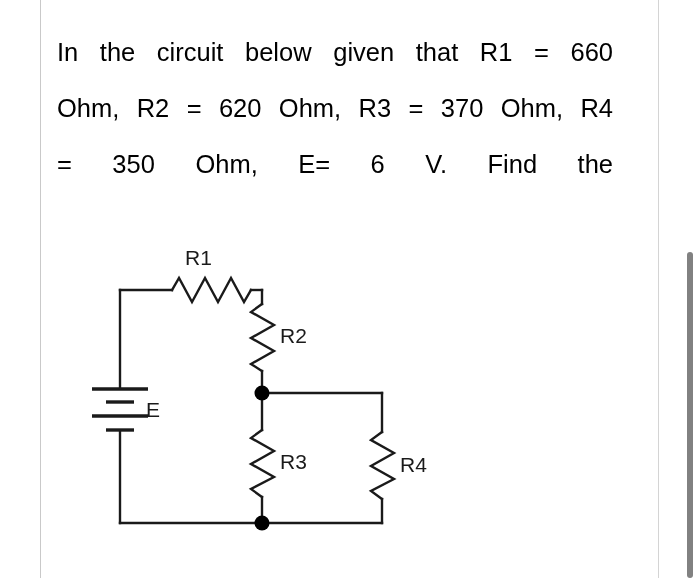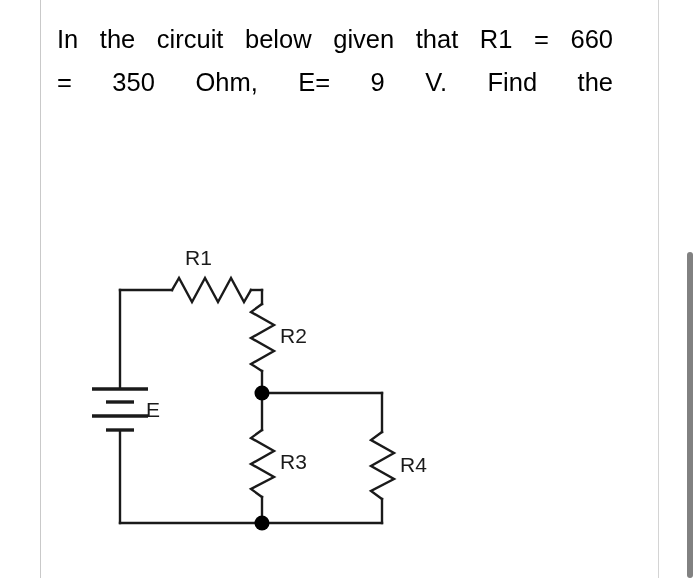--- a/index.html
+++ b/index.html
@@ -65,20 +65,21 @@
     text-align: justify;
     text-justify: inter-word;
     letter-spacing: 0px;
   }
   .question .ln {
     display: block;
   }
   .question .ln.just {
     text-align: justify;
     text-align-last: justify;
+    margin-top: 13px;
   }
   .question .ln.last {
     text-align: left;
     text-align-last: left;
   }
 
   
   .circuit {
     position: absolute;
     left: 80px;
@@ -95,21 +96,22 @@
 <body>
 
 <div id="page">
 
   <div class="rule-left"></div>
   <div class="rule-right"></div>
   <div class="scrollbar-thumb"></div>
 
   <div class="question">
     <span class="ln just">In the circuit below given that R1 = 660</span>
-    <span class="ln just">=  350  Ohm,  E=  9  V.  Find  the</span>
+    <span class="ln just">Ohm, R2 = 620 Ohm, R3 = 370 Ohm, R4</span>
+    <span class="ln just">=  350  Ohm,  E=  6  V.  Find  the</span>
   </div>
 
   <div class="circuit">
     <svg width="360" height="320" viewBox="0 0 360 320" xmlns="http://www.w3.org/2000/svg">
 
       <g fill="none" stroke="#1a1a1a" stroke-width="2.4" stroke-linecap="square" stroke-linejoin="miter">
 
         <path d="M 40,50 L 92,50"></path>
 
         <path d="M 92,50 L 99,38 L 112,62 L 125,38 L 138,62 L 151,38 L 164,62 L 171,50"></path>

